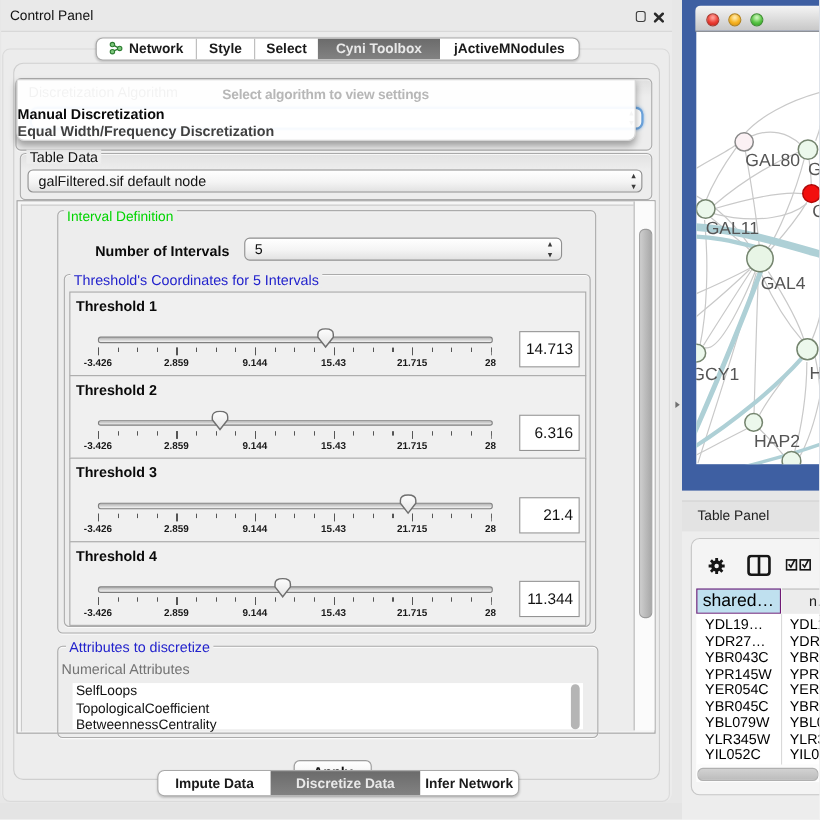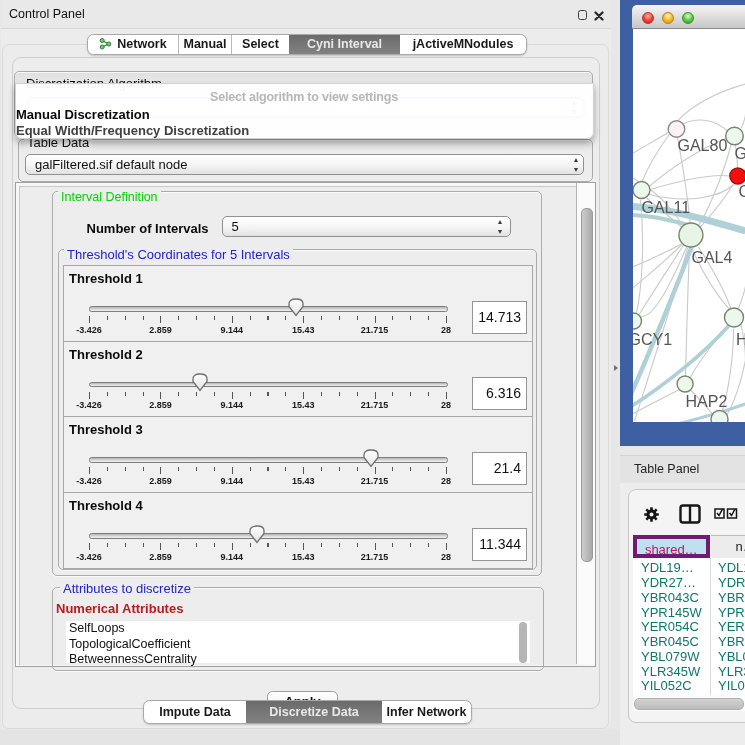--- a/index.html
+++ b/index.html
@@ -28,23 +28,23 @@
 .gb{border:1px solid #ababab;border-radius:5px;box-shadow:inset 0 1px 0 rgba(255,255,255,0.7),0 1px 0 rgba(255,255,255,0.7);}
 .gbt{position:absolute;background:#ededed;padding:0 3px;font-size:12.5px;color:#111;line-height:13px;}
 
 .combo{background:linear-gradient(#ffffff,#f4f4f4 55%,#e2e2e2);border:1px solid #909090;border-radius:5px;
   font-size:13px;color:#111;}
 .combo .txt{position:absolute;left:9px;top:0;bottom:0;display:flex;align-items:center;}
 .arr{position:absolute;width:0;height:0;border-left:2.8px solid transparent;border-right:2.8px solid transparent;}
 .arr.up{border-bottom:4.6px solid #3a3a3a;}
 .arr.dn{border-top:4.6px solid #3a3a3a;}
 
-#popup{z-index:5;left:14.5px;top:83px;width:561px;height:54px;background:rgba(255,255,255,0.95);
+#popup{z-index:5;left:14.5px;top:72px;width:561px;height:54px;background:rgba(255,255,255,0.95);
   border:1px solid #d2d2d2;border-radius:0 0 7px 7px;
-  box-shadow:0 4px 7px rgba(0,0,0,0.33);padding-left:16px;}
+  box-shadow:0 4px 7px rgba(0,0,0,0.33);}
 #popup .g{position:absolute;left:0;right:0;top:6px;text-align:center;font-size:12.5px;
   font-weight:bold;color:#b7b7b7;letter-spacing:-0.2px;}
 #popup .m{position:absolute;left:0.5px;top:23px;font-size:13px;font-weight:bold;color:#0a0a0a;}
 #popup .e{position:absolute;left:0.5px;top:39px;font-size:13px;color:#404040;font-weight:bold;}
 
 #spane{left:14.5px;top:182px;width:579px;height:482.5px;border:1px solid #a0a0a0;background:#f6f6f6;}
 #viewport{left:19px;top:186px;width:556.5px;height:478px;background:#ededed;
   border-left:1px solid #c9c9c9;border-top:1px solid #c9c9c9;}
 #vsb{left:575.5px;top:183px;width:18.5px;height:480.5px;background:#fbfbfb;border-left:1px solid #b2b2b2;}
 #vsbthumb{left:580.5px;top:208px;width:10px;height:352px;border-radius:5px;
@@ -75,21 +75,21 @@
   background:linear-gradient(#f5f5f5,#c7c7c7);border-bottom:1px solid #8a8a8a;}
 .light{position:absolute;top:11.5px;width:10.5px;height:10.5px;border-radius:50%;}
 #canvas{left:632.5px;top:29px;width:112.5px;height:392.5px;background:#fff;}
 #tpbar{left:620px;top:455px;width:125px;height:27px;background:#e3e3e3;
   border-top:1px solid #d2d2d2;border-bottom:1px solid #dedede;text-align:right;}
 #tpbar .t{position:absolute;left:14px;top:6px;font-size:12.5px;color:#222;}
 #tpwin{left:620px;top:483px;width:125px;height:262px;background:#ededed;}
 #tpbox{left:627.5px;top:489px;width:130px;height:232px;background:#f4f4f4;
   border:1px solid #c6c6c6;border-radius:8px;}
 #thead{left:633px;top:534.5px;width:112px;height:23.5px;}
-#tbody{left:633px;top:558px;width:112px;height:150px;background:#fff;font-size:13px;color:#0f766e;}
+#tbody{left:633px;top:558px;width:112px;height:150px;background:#fff;font-size:13px;color:#000000;}
 #tbody .r{position:absolute;left:0;width:112px;height:14.75px;line-height:14.75px;}
 #hsb{left:632.5px;top:694.5px;width:112.5px;height:16px;background:#fcfcfc;}
 #hsbthumb{left:633.5px;top:697.5px;width:108px;height:10px;border-radius:5px;
   background:linear-gradient(#d2d2d2,#bcbcbc);border:1px solid #b0b0b0;}
 </style>
 </head>
 <body>
 <div id="root">
 
 <div id="lwin" class="abs"></div>
@@ -106,23 +106,23 @@
 
 <div id="toptabs" class="seg abs">
   <div class="s" style="width:90px">
     <svg width="13" height="14" viewBox="0 0 13 14" style="margin-right:5px">
       <path d="M3.2 3.5 L9.5 7 M3.2 10 L9.5 7" stroke="#2e7d32" stroke-width="1.2" fill="none"></path>
       <circle cx="3.2" cy="3.5" r="2" fill="#7cc87c" stroke="#2e7d32"></circle>
       <circle cx="3.2" cy="10" r="2" fill="#7cc87c" stroke="#2e7d32"></circle>
       <circle cx="9.8" cy="7" r="2" fill="#7cc87c" stroke="#2e7d32"></circle>
     </svg>
     Network</div>
-  <div class="s div" style="width:52px">Manual</div>
+  <div class="s div" style="width:52px">Style</div>
   <div class="s div" style="width:57px">Select</div>
-  <div class="s dark" style="width:111px">Cyni Interval</div>
+  <div class="s dark" style="width:111px">Cyni Toolbox</div>
   <div class="s" style="width:126px">jActiveMNodules</div>
 </div>
 
 <div class="gb abs" style="left:14px;top:70.5px;width:577px;height:64px;background:linear-gradient(#dfdfdf,#ededed 16px)"></div>
 <div class="abs" style="left:26px;top:77px;font-size:13px;color:#0a0a0a;line-height:13px">Discretization Algorithm</div>
 <div class="abs" style="left:27px;top:97px;width:554px;height:17px;border:2.5px solid #6ba3dc;border-radius:7px;background:#fff;box-shadow:0 0 3px #79abdf">
   <div class="arr up" style="right:7px;top:2px"></div>
   <div class="arr dn" style="right:7px;bottom:2px"></div>
 </div>
 
@@ -244,21 +244,21 @@
             <stop offset="1" stop-color="#e4e4e4"></stop>
           </linearGradient>
         </defs>
     <path d="M2 8.5 V5.8 Q2 1 9 1 Q16 1 16 5.8 V8.5 L9 17.5 Z" fill="url(#tg492)" stroke="#6f6f6f" stroke-width="1.3"></path>
   </svg>
   <div class="vbox">11.344</div>
 </div>
 
 <div class="gb abs" style="left:52px;top:586.5px;width:490px;height:82px"></div>
 <div class="gbt abs" style="left:60px;top:582px;color:#2222cc;font-size:13px">Attributes to discretize</div>
-<div class="abs" style="left:56px;top:600.5px;font-size:13px;font-weight:bold;color:#b91c1c">Numerical Attributes</div>
+<div class="abs" style="left:56px;top:600.5px;font-size:13px;font-weight:normal;color:#737373">Numerical Attributes</div>
 <div id="numlist" class="abs">
   <div>SelfLoops</div>
   <div>TopologicalCoefficient</div>
   <div>BetweennessCentrality</div>
 </div>
 <div class="abs" style="left:518.5px;top:622px;width:8.5px;height:41px;border-radius:4px;background:#b5b5b5"></div>
 
 <div id="apply" class="abs">Apply</div>
 
 <div id="bottabs" class="seg abs">
@@ -362,22 +362,22 @@
 </svg>
 <svg class="abs" style="left:714px;top:508px" width="24" height="11" viewBox="0 0 24 11">
  <g fill="none" stroke="#161616" stroke-width="1.5">
   <rect x="1" y="1" width="9" height="9"></rect>
   <rect x="13.5" y="1" width="9" height="9"></rect>
   <path d="M3 5 L5 7.5 L8.6 0.8"></path>
   <path d="M15.5 5 L17.5 7.5 L21.1 0.8"></path>
  </g>
 </svg>
 <div id="thead" class="abs">
-  <div class="abs" style="left:0;top:0;width:76.5px;height:23.5px;background:#bfe0ef;border:4px solid #701a75;box-sizing:border-box;
-    text-align:center;font-size:13px;color:#be185d;line-height:22px">shared…</div>
+  <div class="abs" style="left:0;top:0;width:76.5px;height:23.5px;background:#bfe0ef;border:1px solid #701a75;box-sizing:border-box;
+    text-align:center;font-size:16px;color:#000000;line-height:22px">shared…</div>
   <div class="abs" style="left:77.5px;top:0;width:35px;height:23.5px;background:#ececec;border-top:1px solid #bbb;border-bottom:1px solid #9a9a9a;
     font-size:13px;color:#222;line-height:22px;padding-left:25px">n…</div>
 </div>
 <div id="tbody" class="abs">
   <div class="abs" style="left:77px;top:0;width:1px;height:152px;background:#d9d9d9"></div>
   <div class="r" style="top:3.4px">
         <span style="position:absolute;left:8px">YDL19…</span>
         <span style="position:absolute;left:85px">YDL19</span>
       </div>
   <div class="r" style="top:18.1px">

